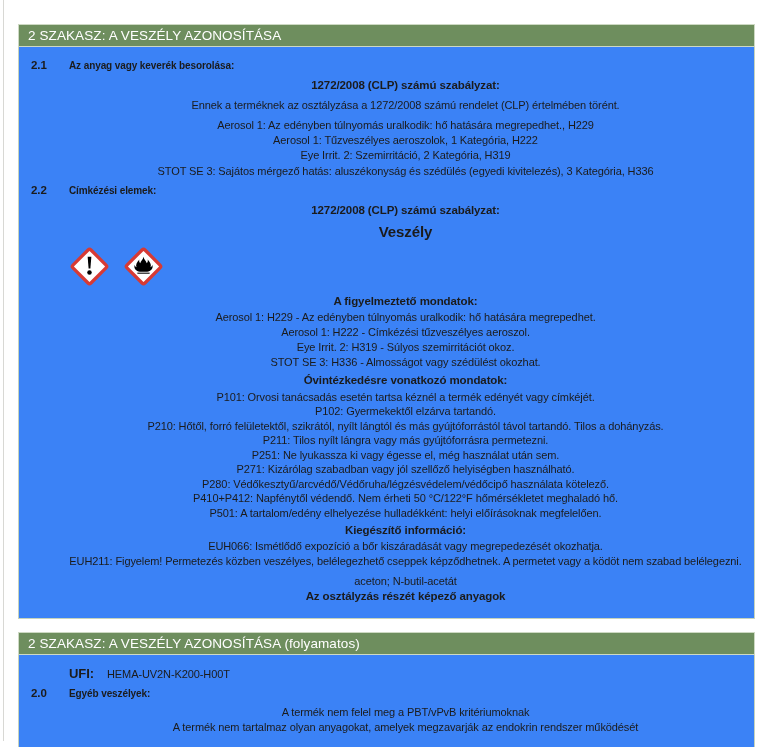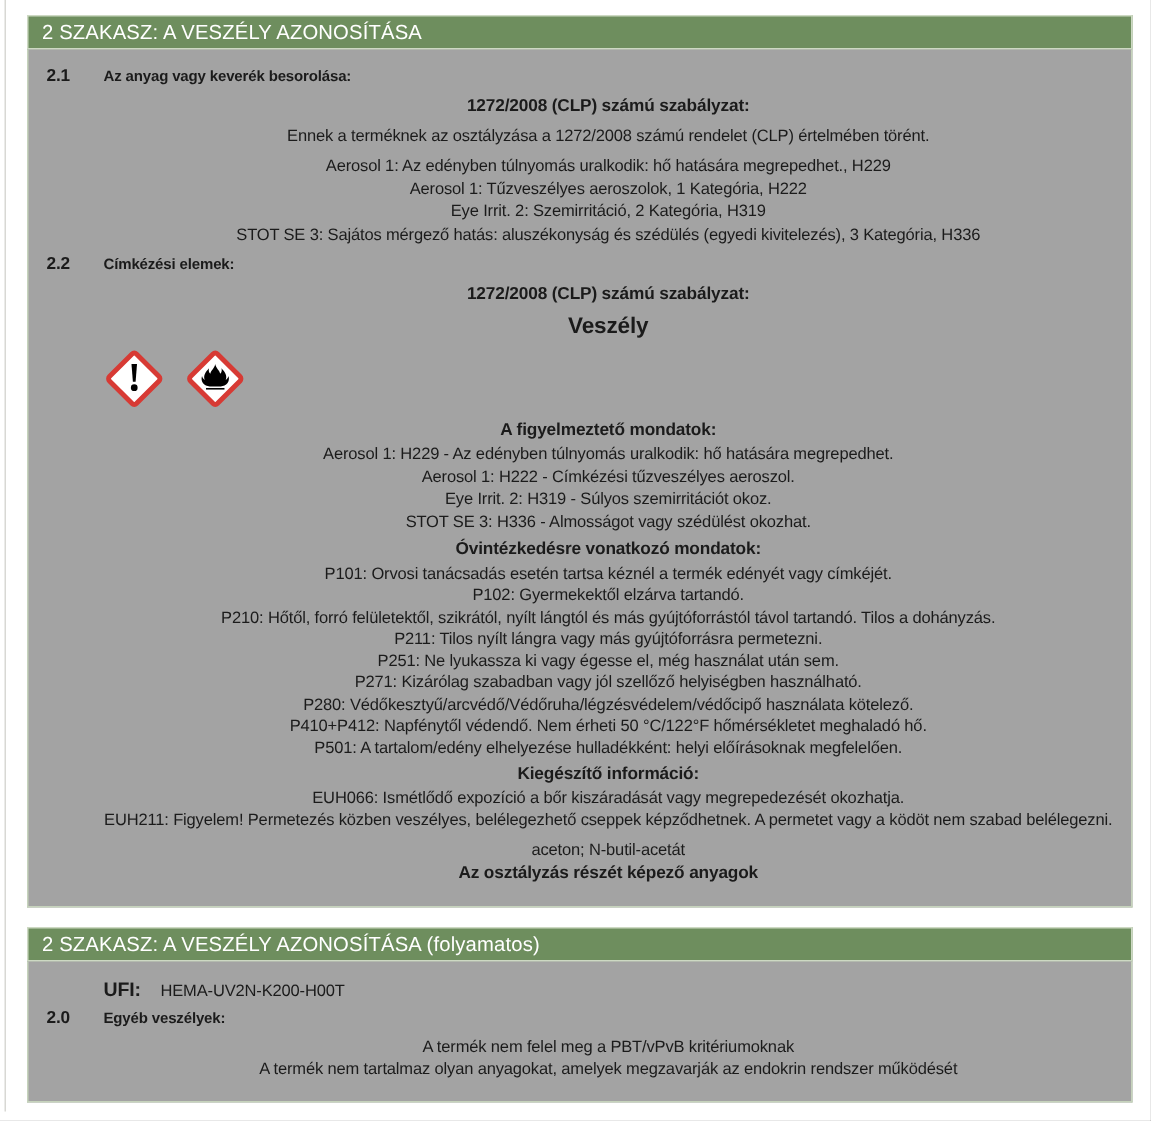--- a/index.html
+++ b/index.html
@@ -3,28 +3,28 @@
 <meta charset="utf-8">
 <style>
   html,body{margin:0;padding:0;background:#ffffff;}
   body{
     width:767px;height:747px;position:relative;
     font-family:"Liberation Sans",sans-serif;
     color:#1b1b1b;font-size:11px;
     letter-spacing:-0.1px;
   }
   .page-edge{position:absolute;left:3px;top:0;bottom:6px;width:1px;background:#d8d8d4;}
-  .sheet{position:absolute;left:18px;top:10px;width:737px;}
+  .sheet{position:absolute;left:18px;top:24px;width:737px;}
   .bar{
     background:#6e8e5e;border:1px solid #cdd9c3;color:#ffffff;
     font-size:13.5px;height:21px;line-height:21px;padding-left:9px;
     letter-spacing:0.1px;white-space:nowrap;overflow:hidden;
   }
   .box{
-    border:1px solid #c6d3bc;border-top:none;background:#a3a3a3;
+    border:1px solid #c6d3bc;border-top:none;background:#3b82f6;
     padding:12px 12px 16px 0;box-sizing:border-box;
   }
   .numrow{display:flex;align-items:baseline;}
   .numrow .num{width:50px;padding-left:12px;box-sizing:border-box;font-weight:bold;font-size:11.5px;flex:none;}
   .numrow .ttl{font-weight:bold;font-size:10px;}
   .indent{padding-left:50px;text-align:center;}
   .h-bold{font-weight:bold;font-size:11.5px;}
   .signal{font-weight:bold;font-size:15px;}
   .lines div{line-height:15.2px;}
   .plines div{line-height:14.5px;}

